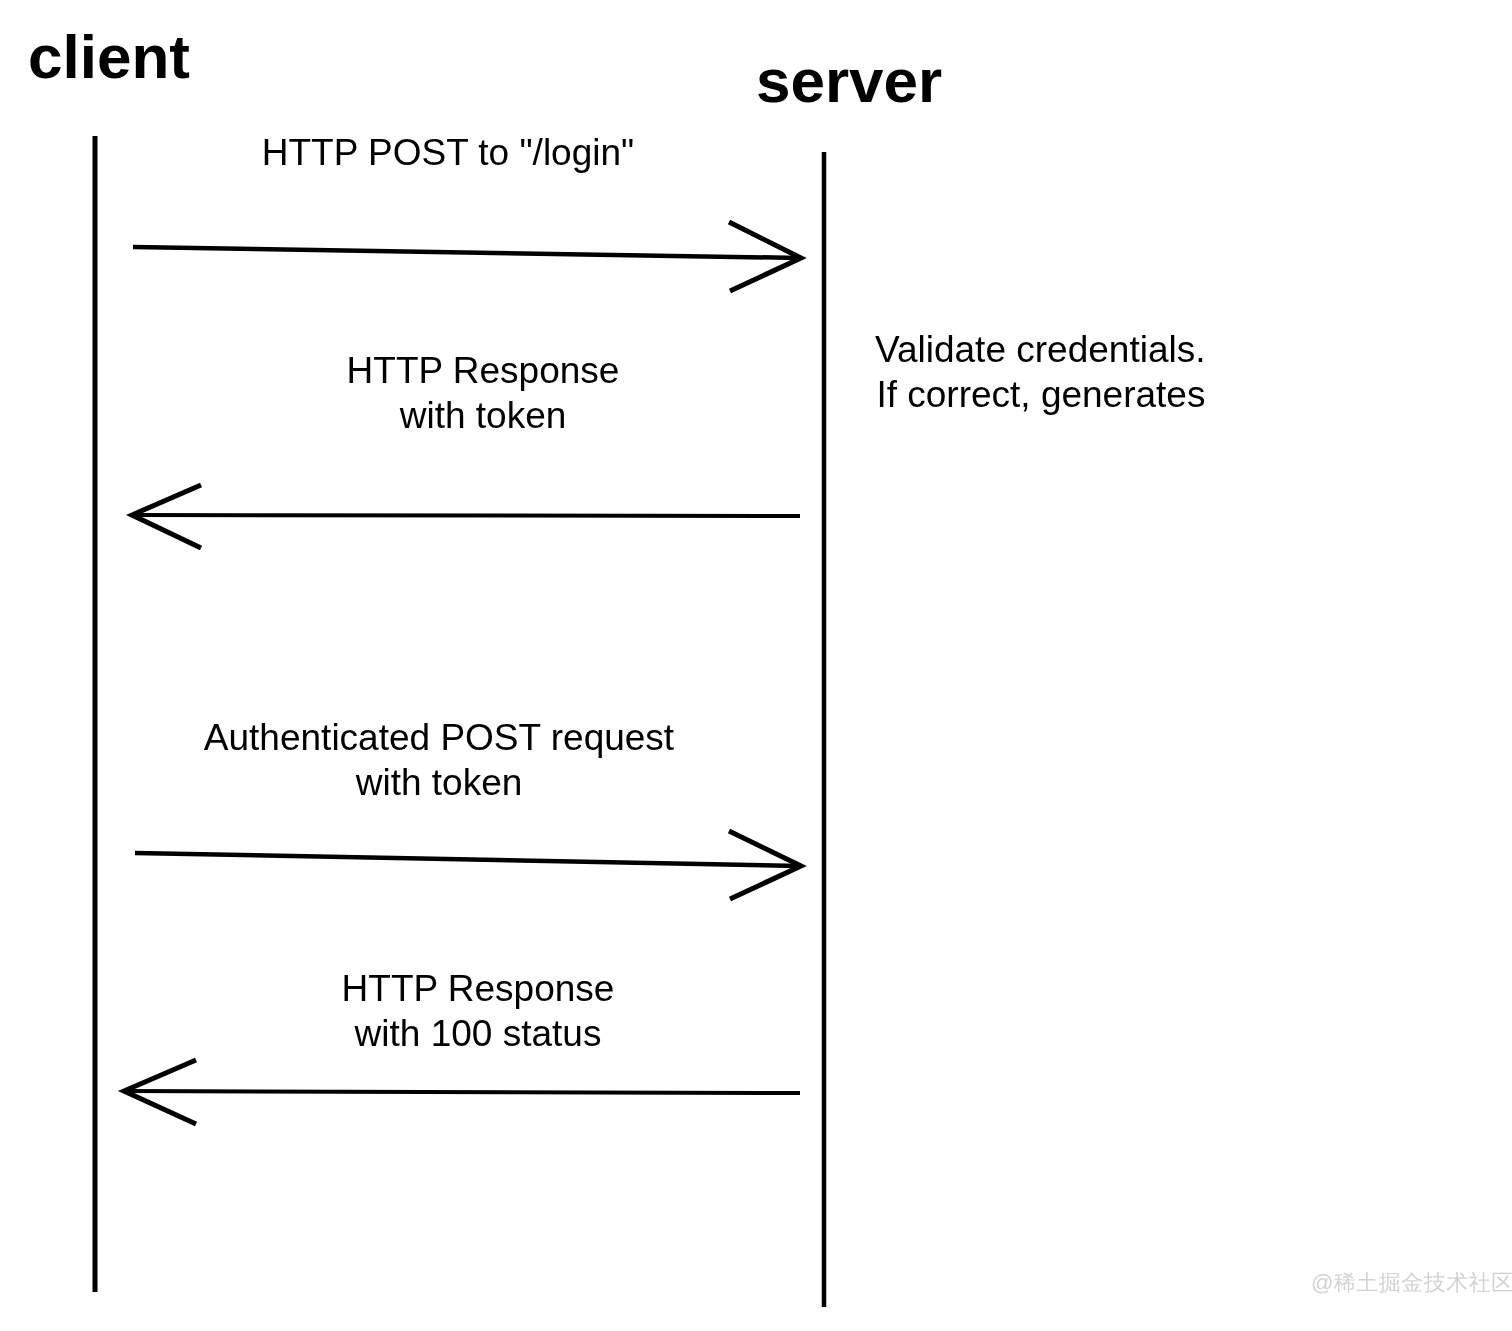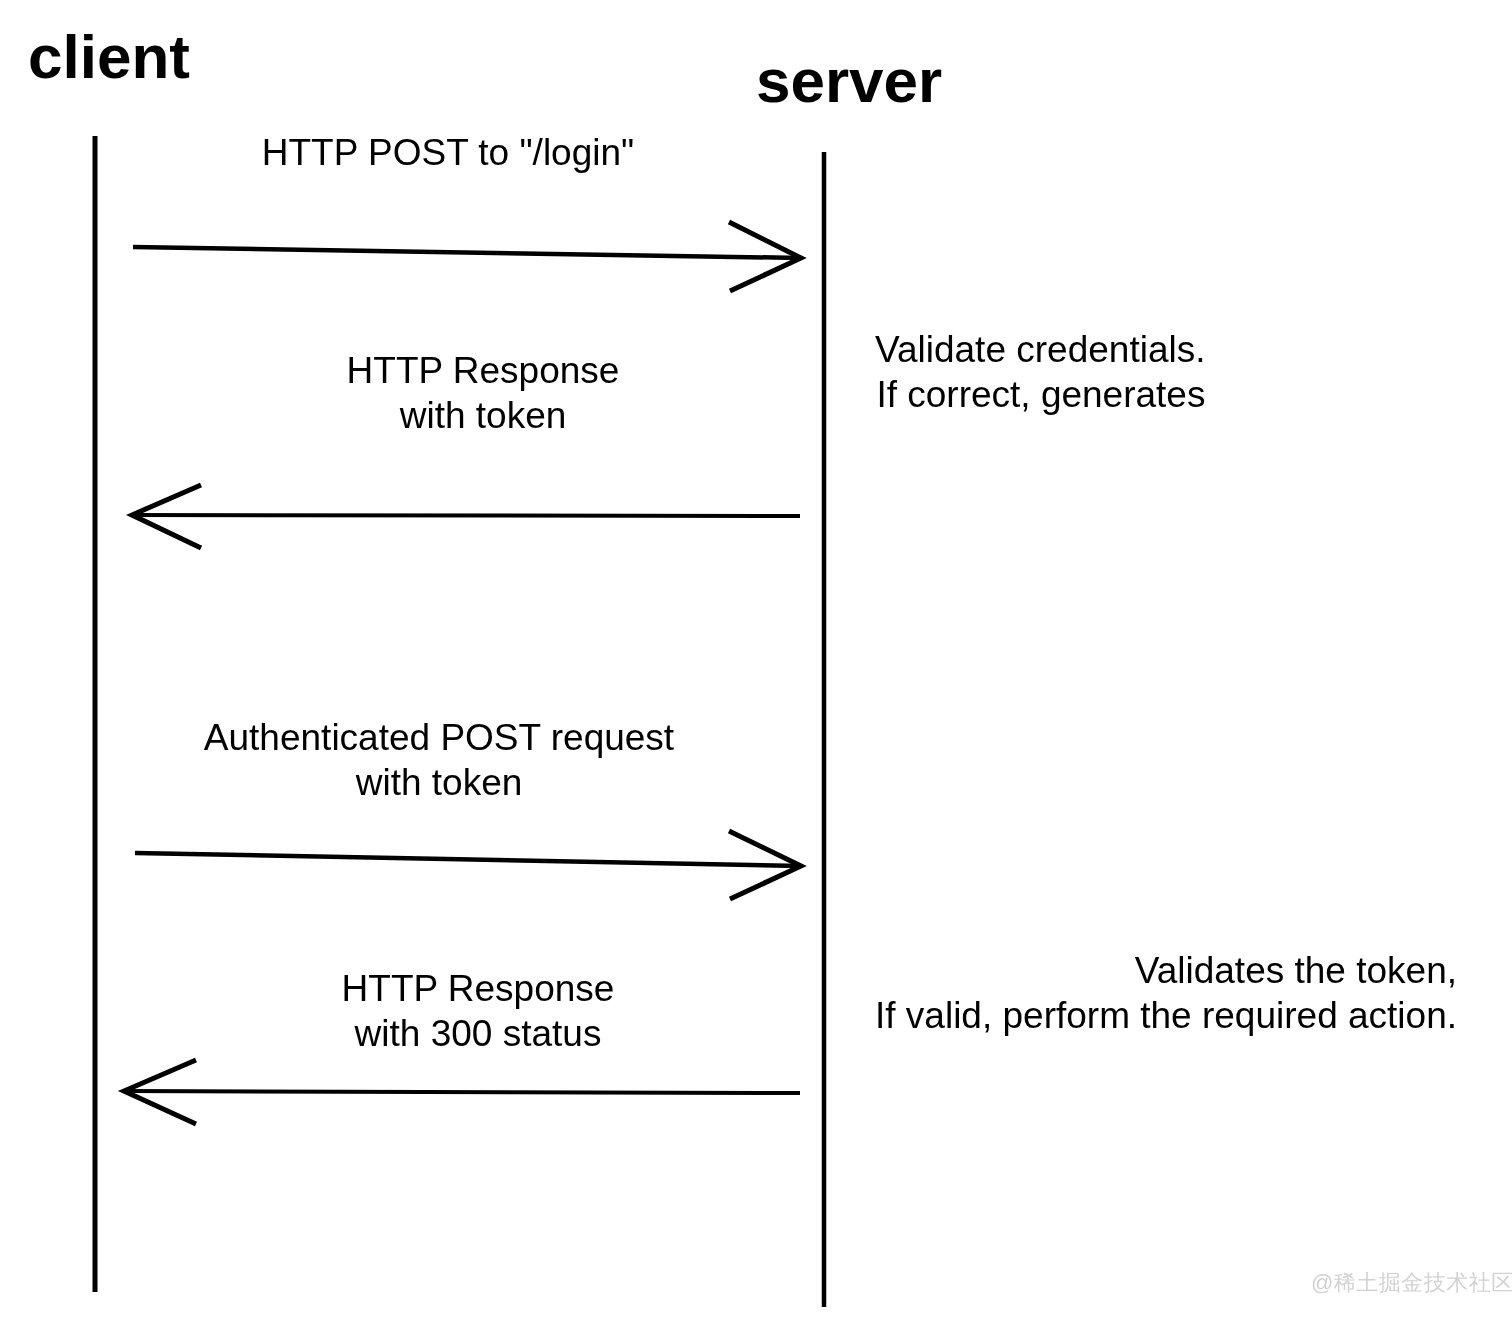--- a/index.html
+++ b/index.html
@@ -114,28 +114,24 @@
     <span class="line">with token</span>
   </div>
 
   <div class="msg-label" id="msg-3-label">
     <span class="line">Authenticated POST request</span>
     <span class="line">with token</span>
   </div>
 
   <div class="msg-label" id="msg-4-label">
     <span class="line">HTTP Response</span>
-    <span class="line">with 300 status</span>
+    <span class="line">with 100 status</span>
   </div>
 
   <div class="note" id="note-1">
     <span class="line">Validate credentials.</span>
     <span class="line">If correct, generates</span>
   </div>
 
-  <div class="note" id="note-2">
-    <span class="line">Validates the token,</span>
-    <span class="line">If valid, perform the required action.</span>
-  </div>
 
   <div id="watermark">@稀土掘金技术社区</div>
 
 </div>
 
 </body></html>

